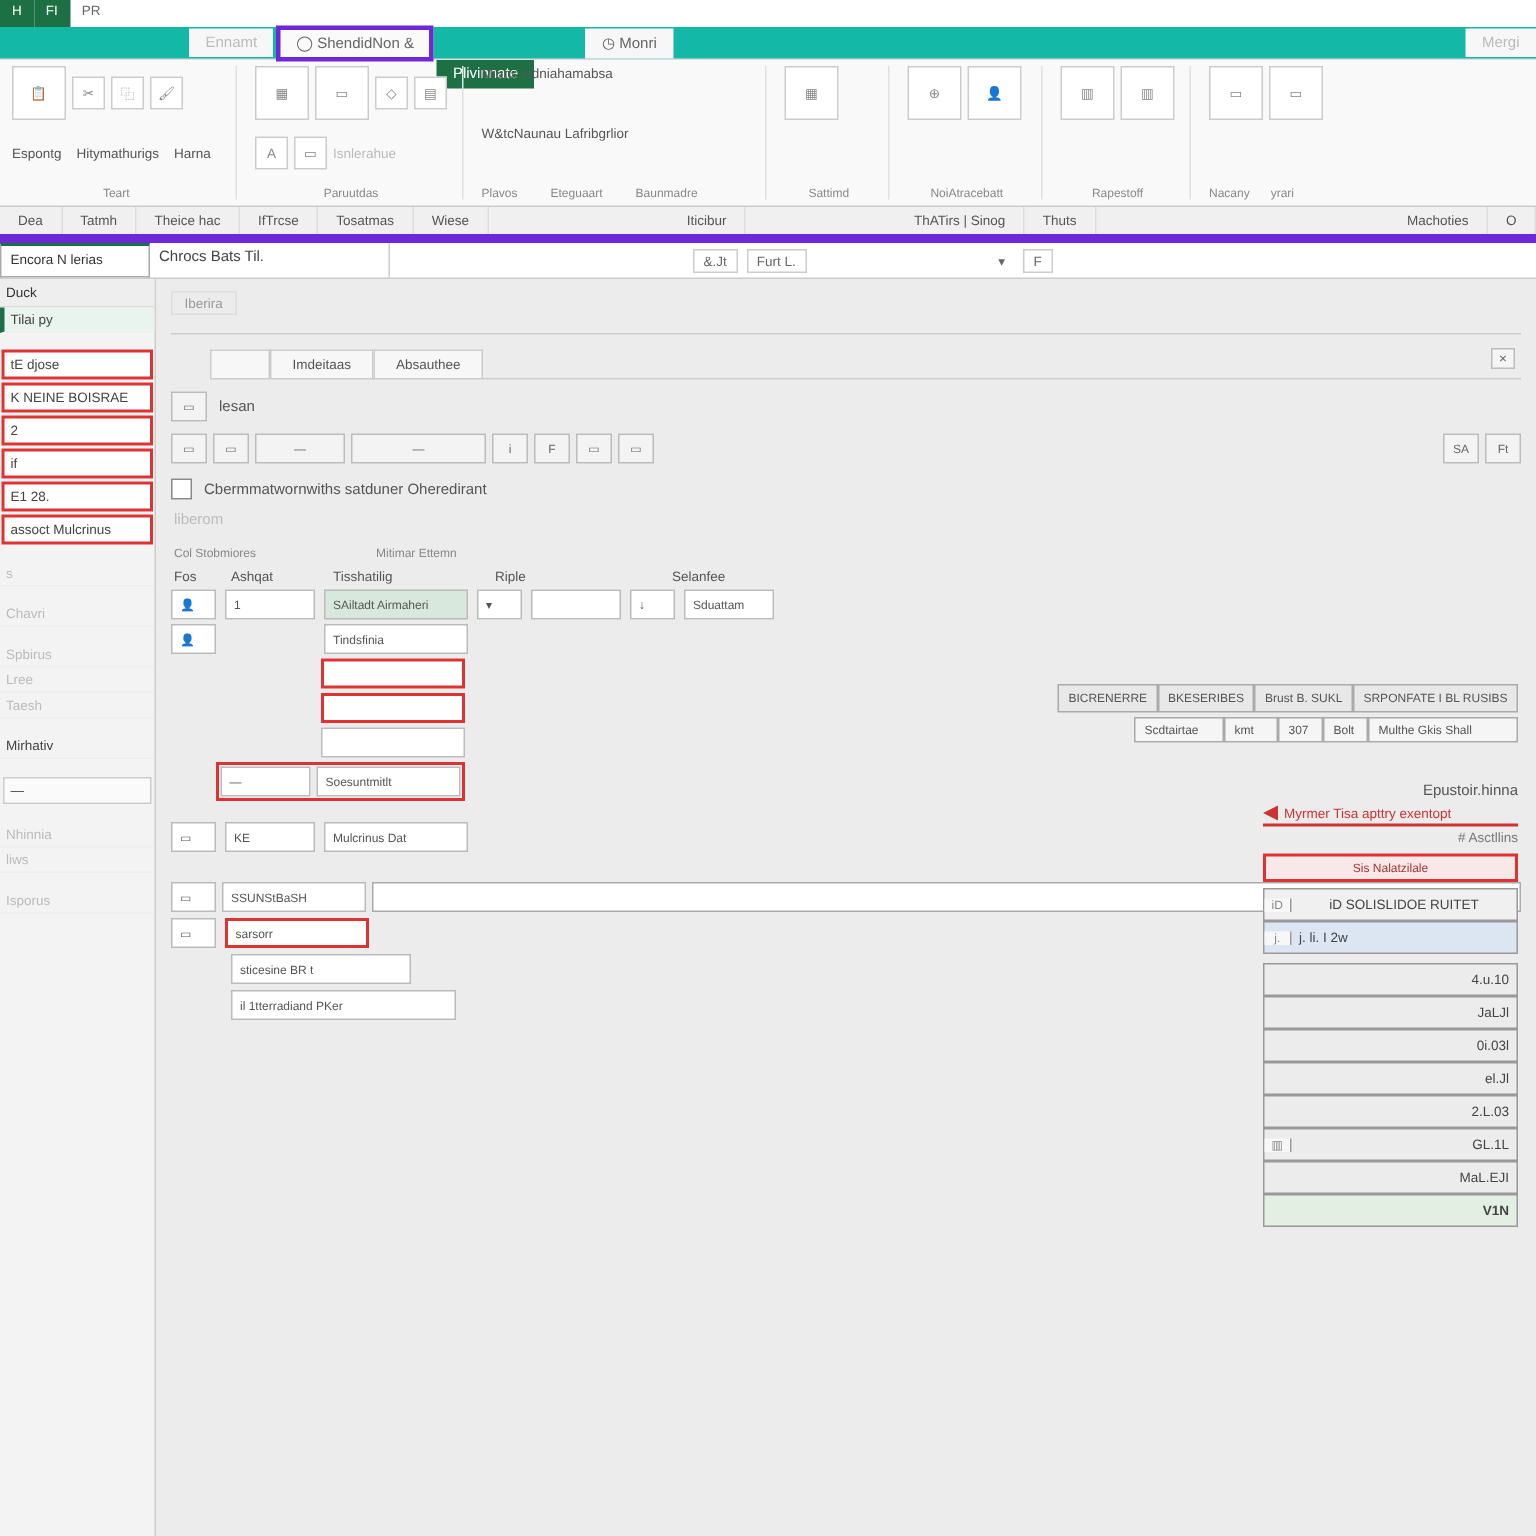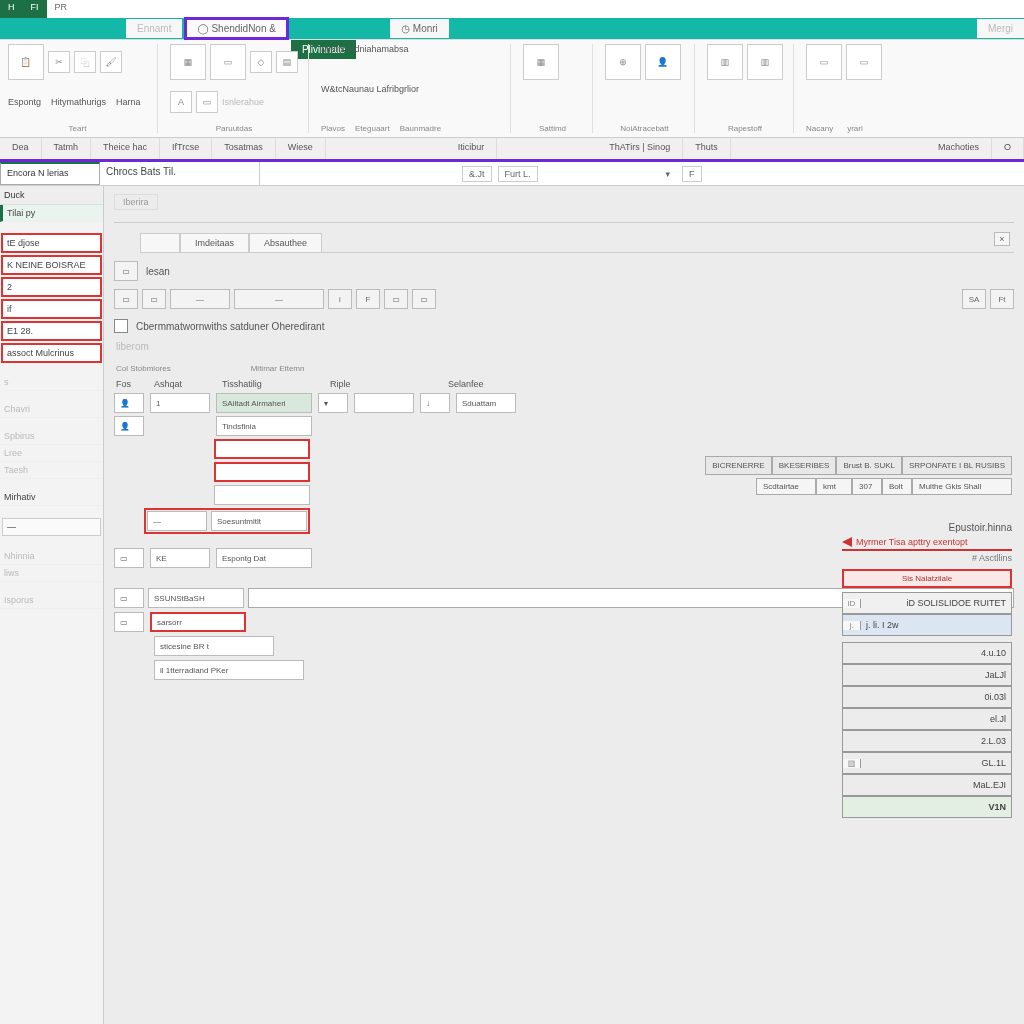--- a/index.html
+++ b/index.html
@@ -19,21 +19,21 @@
   
   .ribbon { height: 98px; background:#f9f9f9; border-bottom:1px solid #ccc; display:flex; padding:4px 8px; gap:12px;}
   .rib-group { display:flex; flex-direction:column; justify-content:space-between; border-right:1px solid #e0e0e0; padding-right:10px; min-width:60px;}
   .rib-row { display:flex; gap:4px; align-items:center; flex-wrap:wrap;}
   .rib-btn { width:22px; height:22px; border:1px solid #ccc; background:#fff; display:flex; align-items:center; justify-content:center; font-size:9px; color:#888;}
   .rib-btn.big { width:36px; height:36px; }
   .rib-label { font-size:8px; color:#888; text-align:center; white-space:nowrap;}
   .rib-link { font-size:9px; color:#555; white-space:nowrap;}
 
   
-  .sec-tabs { height:24px; background:#f0f0f0; border-bottom:3px solid #6d28d9; display:flex;}
+  .sec-tabs { height:24px; background:#f0f0f0; border-bottom:6px solid #6d28d9; display:flex;}
   .sec-tab { padding:4px 12px; font-size:9px; color:#555; border-right:1px solid #ddd;}
 
   
   .name-row { height:24px; background:#fff; border-bottom:1px solid #ccc; display:flex;}
   .name-box { width:100px; border:1px solid #aaa; border-top:2px solid #1d7044; background:#fff; font-size:9px; padding:4px 6px; color:#333;}
   .name-box2 { width:160px; border-right:1px solid #ccc; font-size:10px; padding:4px 6px; color:#444;}
   .fx-area { flex:1; display:flex; align-items:center; gap:6px; padding:0 6px;}
   .fx-label { font-size:9px; color:#666; border:1px solid #ccc; padding:2px 6px;}
 
   
@@ -165,21 +165,21 @@
         <div class="rib-btn">A</div>
         <div class="rib-btn">▭</div>
         <span class="rib-link faint">Isnlerahue</span>
       </div>
       <span class="rib-label">Paruutdas</span>
     </div>
 
     <div class="rib-group" style="min-width:190px">
       <span class="rib-link">Miuns indniahamabsa</span>
       <span class="rib-link">W&amp;tcNaunau Lafribgrlior</span>
-      <div class="rib-row" style="gap:10px">
+      <div class="rib-row" style="gap:22px">
         <span class="rib-label">Plavos</span>
         <span class="rib-label">Eteguaart</span>
         <span class="rib-label">Baunmadre</span>
       </div>
     </div>
 
     <div class="rib-group" style="min-width:70px">
        <div class="rib-row">
          <div class="rib-btn big">▦</div>
        </div>
@@ -373,21 +373,21 @@
         <div class="mini-row">
           <div style="width:24px"></div>
           <span class="red-box-row">
             <div class="cell w60">—</div>
             <div class="cell w90">Soesuntmitlt</div>
           </span>
         </div>
         <div class="mini-row" style="margin-top:14px">
           <div class="cell w30">▭</div>
           <div class="cell w60">KE</div>
-          <div class="cell w90">Espontg Dat</div>
+          <div class="cell w90">Mulcrinus Dat</div>
         </div>
 
         <div class="long-row">
           <div class="cell w30">▭</div>
           <div class="cell w90">SSUNStBaSH</div>
           <div class="long-input"></div>
         </div>
         <div class="footer-row">
           <div class="cell w30">▭</div>
           <div class="cell w90 red-box">sarsorr</div>
@@ -403,21 +403,21 @@
       </div>
 
       
       <div class="callout">
         <div class="callout-title">Epustoir.hinna</div>
         <div class="callout-red">Myrmer Tisa apttry exentopt</div>
         <div class="callout-sub"># Asctllins</div>
         <div class="callout-hdr">Sis   Nalatzilale</div>
         <div class="callout-cell shade">
             <span class="label">iD</span>
-            <span class="val" style="text-align:right">iD SOLISLIDOE RUITET</span>
+            <span class="val" style="text-align:center">iD SOLISLIDOE RUITET</span>
           </div>
         <div class="callout-cell blue">
             <span class="label">j.</span>
             <span class="val" style="text-align:left">j. li. I 2w</span>
           </div>
         <div style="height:6px"></div>
         <div class="callout-cell">
             <span class="label"></span>
             <span class="val">4.u.10</span>
           </div>

